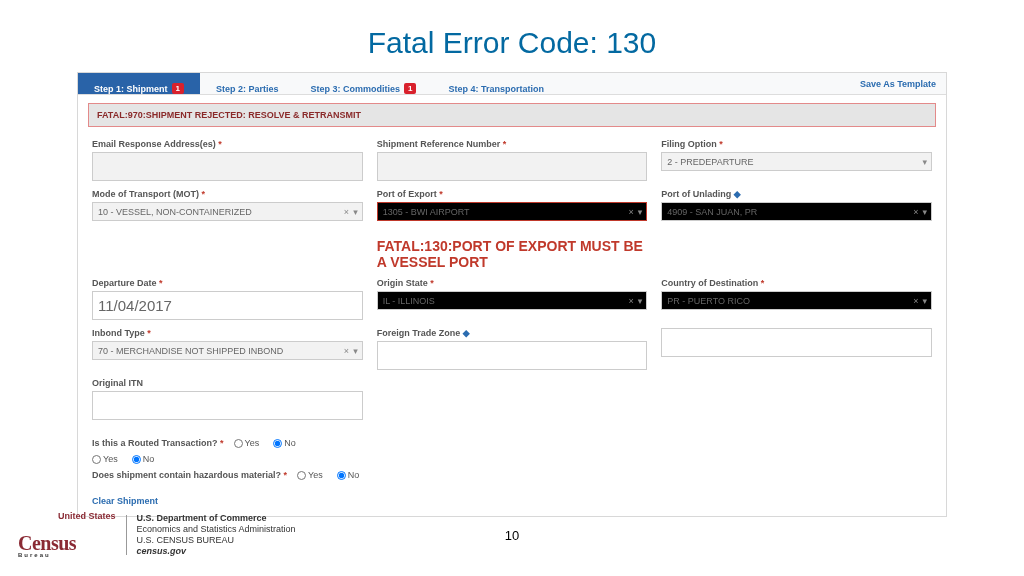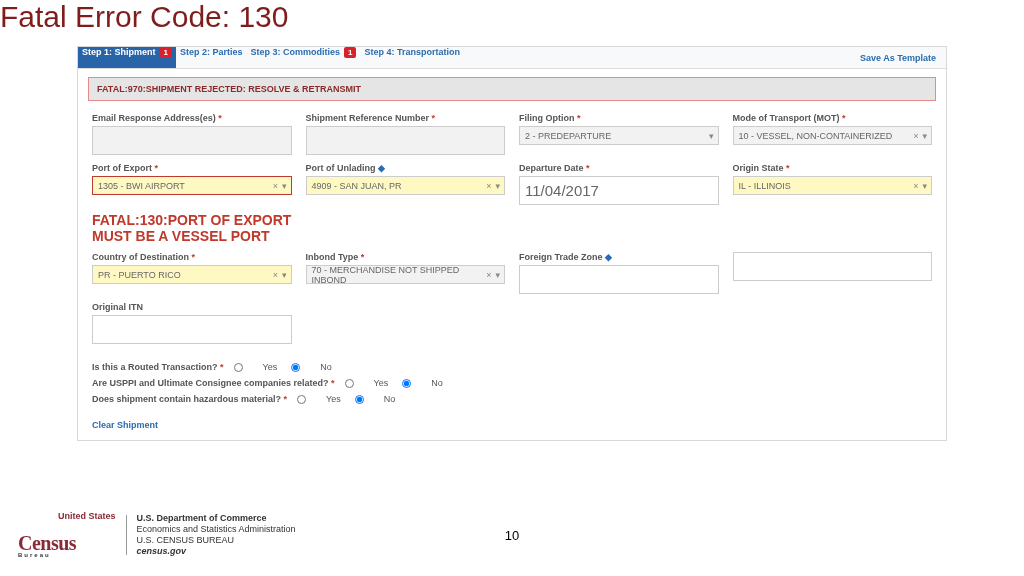--- a/index.html
+++ b/index.html
@@ -1,43 +1,43 @@
 <!DOCTYPE html>
 <html><head>
 <meta charset="utf-8">
 <style>
   * { box-sizing: border-box; margin: 0; padding: 0; }
   body { font-family: Arial, Helvetica, sans-serif; background: #fff; width: 1024px; height: 576px; overflow: hidden; position: relative; }
-  .slide-title { font-size: 30px; font-weight: 400; text-align: left; margin-bottom: 12px; color: #7f1d1d; }
+  .slide-title { font-size: 30px; font-weight: 400; text-align: center; margin-top: 26px; margin-bottom: 12px; color: #0369a1; }
   .app-container { width: 870px; margin: 0 auto; border: 1px solid #d8d8d8; background: #fff; }
   .step-tabs { display: flex; align-items: center; background: #f8f9fa; border-bottom: 1px solid #ddd; font-size: 9px; height: 22px; }
-  .tab { padding: 0 4px; height: 100%; display: flex; align-items: flex-start; color: #2b6cb0; font-weight: 700; cursor: pointer; }
+  .tab { padding: 0 16px; height: 100%; display: flex; align-items: flex-end; color: #2b6cb0; font-weight: 700; cursor: pointer; }
   .tab.active { background: #2963a8; color: #fff; }
   .tab .badge { background: #d9212c; color: #fff; font-size: 8px; padding: 1px 4px; border-radius: 2px; margin-left: 4px; font-weight: 700; }
   .save-template { margin-left: auto; padding: 0 10px; color: #2b6cb0; font-size: 9px; font-weight: 700; cursor: pointer; }
   .alert-banner { margin: 8px 10px; background: #e5e5e5; border: 1px solid #e38a8a; color: #8a2a2a; font-size: 9px; font-weight: 700; padding: 6px 8px; }
-  .form-grid { display: grid; grid-template-columns: 1fr 1fr 1fr 1fr; gap: 8px 14px; padding: 4px 14px 10px; font-size: 9px; }
+  .form-grid { display: grid; grid-template-columns: 1fr 1fr 1fr; gap: 8px 14px; padding: 4px 14px 10px; font-size: 9px; }
   .field { display: flex; flex-direction: column; }
   .field label { font-weight: 700; color: #555; margin-bottom: 3px; font-size: 9px; }
   .req { color: #c0392b; }
   .diamond { color: #2b6cb0; font-size: 9px; }
   .input-wrap { position: relative; }
   .text-input { width: 100%; height: 29px; border: 1px solid #ccc; background: #fff; padding: 0 5px; font-size: 15px; color: #666; }
   .text-input.disabled { background: #f2f2f2; color: #888; }
-  .select-input { width: 100%; height: 19px; border: 1px solid #ccc; background: #fef9c3; padding: 0 25px 0 5px; font-size: 9px; color: #666; position: relative; display: flex; align-items: center; }
+  .select-input { width: 100%; height: 19px; border: 1px solid #ccc; background: #000000; padding: 0 25px 0 5px; font-size: 9px; color: #666; position: relative; display: flex; align-items: center; }
   .select-input.disabled { background: #f2f2f2; }
   .select-input.error { border: 1px solid #c0392b; }
   .clear-caret { position: absolute; right: 4px; top: 50%; transform: translateY(-50%); display: flex; align-items: center; gap: 4px; color: #888; font-size: 9px; pointer-events: none; }
   .field-error { color: #c0392b; font-size: 14px; font-weight: 700; margin-top: 17px; }
   .wide-row { grid-column: 1 / span 1; }
   .questions { padding: 2px 14px 10px; font-size: 9px; color: #555; }
   .q-row { display: flex; align-items: center; margin: 6px 0; font-weight: 700; }
   .q-row label { margin-right: 10px; }
   .radio-group { display: flex; align-items: center; gap: 2px; font-weight: 400; }
-  .radio-group span { display: flex; align-items: center; gap: 20px; margin-right: 6px; }
+  .radio-group span { display: flex; align-items: center; gap: 2px; margin-right: 6px; }
   input[type="radio"] { width: 9px; height: 9px; }
   .clear-link { color: #2b6cb0; font-size: 9px; font-weight: 700; padding: 0 14px 10px; cursor: pointer; }
   .footer { position: absolute; bottom: 18px; left: 18px; right: 18px; display: flex; align-items: center; }
   .logo-block { display: flex; align-items: center; gap: 10px; }
   .census-logo { display: flex; flex-direction: column; line-height: 1; }
   .census-logo .top { font-size: 9px; color: #8a2a34; font-weight: 700; margin-left: 40px; }
   .census-logo .main { font-size: 20px; color: #8a2a34; font-weight: 900; letter-spacing: -0.5px; font-family: Georgia, serif; margin-top: 12px; }
   .census-logo .sub { font-size: 6px; color: #333; letter-spacing: 2px; font-weight: 700; margin-top: -1px; }
   .divider { width: 1px; height: 40px; background: #999; }
   .dept-text { font-size: 9px; color: #333; line-height: 1.25; }
@@ -196,21 +196,20 @@
             <input type="radio" name="routed" style=""> 
             <span>Yes</span>
           </span>
         <span>
             <input type="radio" name="routed" checked="" style=""> 
             <span>No</span>
           </span>
       </div>
     </div>
     <div class="q-row">
-      <label><span>Are USPPI and Ultimate Consignee companies related?</span> <span class="req">*</span></label>
       <div class="radio-group">
         <span>
             <input type="radio" name="related" style=""> 
             <span>Yes</span>
           </span>
         <span>
             <input type="radio" name="related" checked="" style=""> 
             <span>No</span>
           </span>
       </div>

